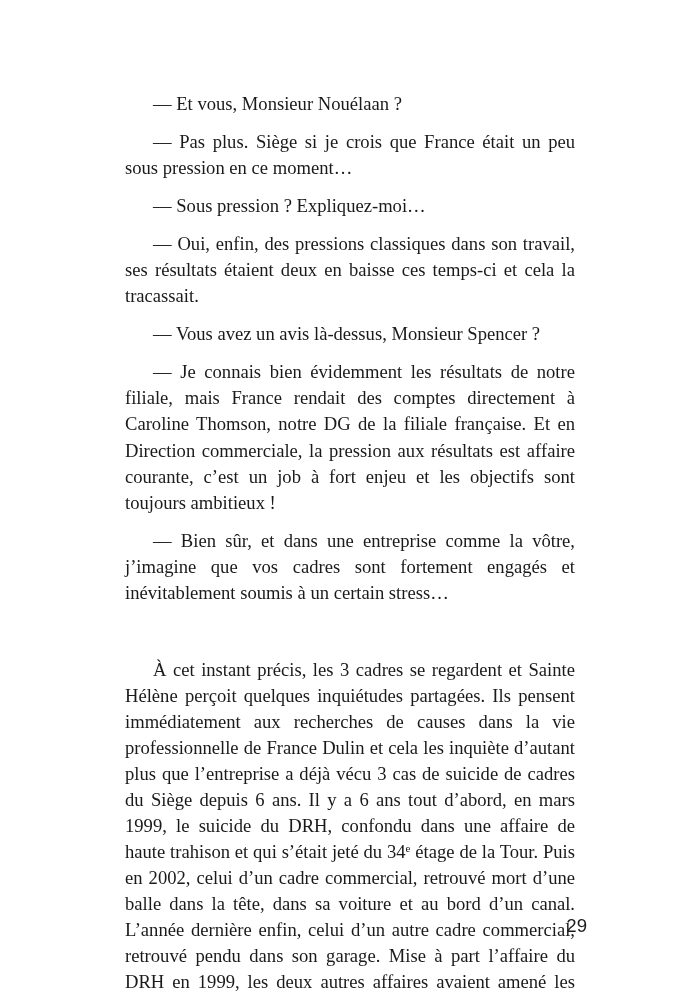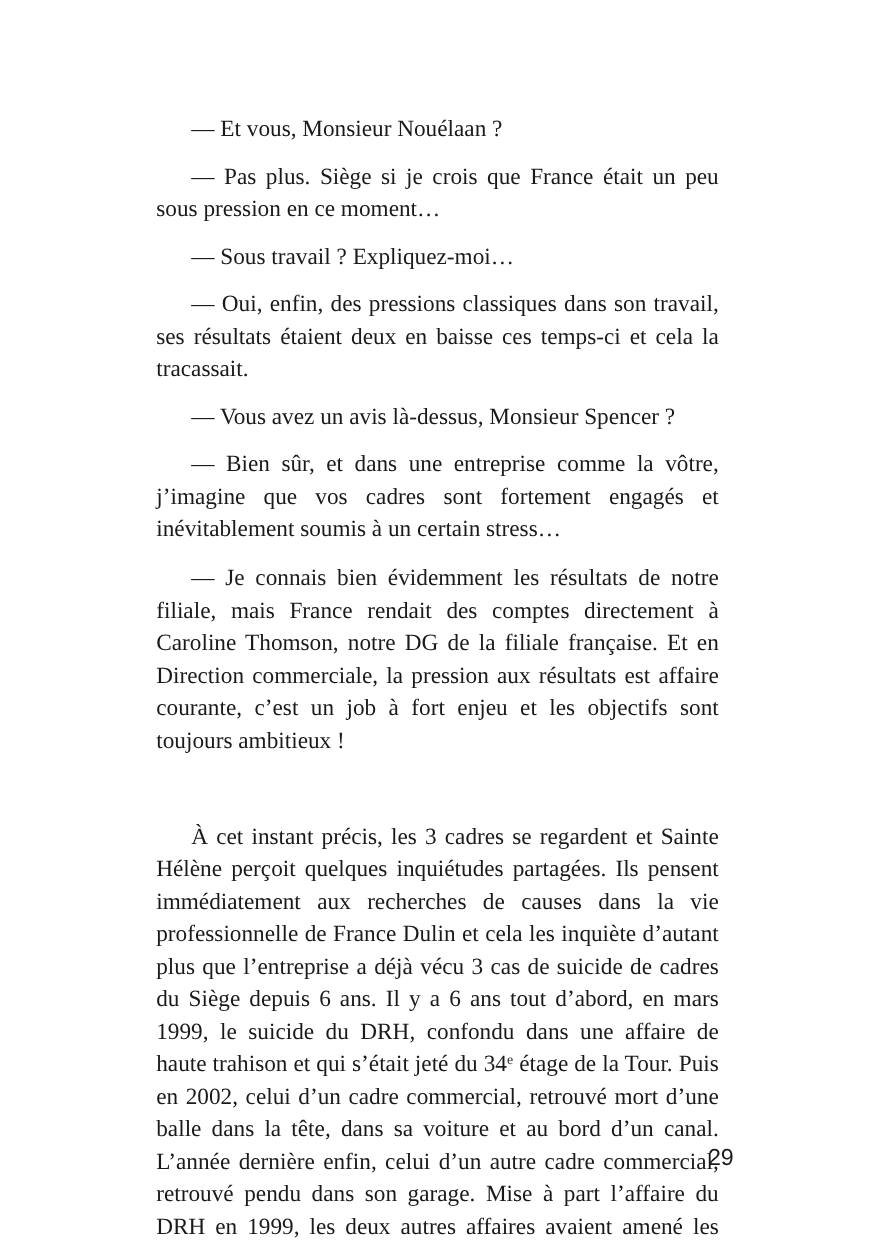--- a/index.html
+++ b/index.html
@@ -42,24 +42,24 @@
       color: #1a1a1a;
     }
     sup { font-size: 0.6em; line-height: 0; vertical-align: 0.55em; }
   </style>
 </head>
 <body>
 
 <div class="page">
   <p class="para">— Et vous, Monsieur Nouélaan ?</p>
   <p class="para">— Pas plus. Siège si je crois que France était un peu sous pression en ce moment…</p>
-  <p class="para">— Sous travail ? Expliquez-moi…</p>
+  <p class="para">— Sous pression ? Expliquez-moi…</p>
   <p class="para">— Oui, enfin, des pressions classiques dans son travail, ses résultats étaient deux en baisse ces temps-ci et cela la tracassait.</p>
   <p class="para">— Vous avez un avis là-dessus, Monsieur Spencer ?</p>
+  <p class="para">— Je connais bien évidemment les résultats de notre filiale, mais France rendait des comptes directement à Caroline Thomson, notre DG de la filiale française. Et en Direction commerciale, la pression aux résultats est affaire courante, c’est un job à fort enjeu et les objectifs sont toujours ambitieux !</p>
   <p class="para">— Bien sûr, et dans une entreprise comme la vôtre, j’imagine que vos cadres sont fortement engagés et inévitablement soumis à un certain stress…</p>
-  <p class="para">— Je connais bien évidemment les résultats de notre filiale, mais France rendait des comptes directement à Caroline Thomson, notre DG de la filiale française. Et en Direction commerciale, la pression aux résultats est affaire courante, c’est un job à fort enjeu et les objectifs sont toujours ambitieux !</p>
 
   <div class="gap"></div>
 
   <p class="para"><span>À cet instant précis, les 3 cadres se regardent et Sainte Hélène perçoit quelques inquiétudes partagées. Ils pensent immédiatement aux recherches de causes dans la vie professionnelle de France Dulin et cela les inquiète d’autant plus que l’entreprise a déjà vécu 3 cas de suicide de cadres du Siège depuis 6 ans. Il y a 6 ans tout d’abord, en mars 1999, le suicide du DRH, confondu dans une affaire de haute trahison et qui s’était jeté du 34</span><sup>e</sup><span> étage de la Tour. Puis en 2002, celui d’un cadre commercial, retrouvé mort d’une balle dans la tête, dans sa voiture et au bord d’un canal. L’année dernière enfin, celui d’un autre cadre commercial, retrouvé pendu dans son garage. Mise à part l’affaire du DRH en 1999, les deux autres affaires avaient amené les enquêteurs à déterminer une cause multifactorielle, comme dirait le lieutenant Sainte Hélène. Mais cette succession de suicides, tous plus ou moins liés au travail, ne peut que ternir l’image du Groupe EURO CLEAN, ils le savent bien et, au-delà du drame humain, ils pensent bien évidemment au risque d’image, réaction inévitable comme dans toute entreprise. Si Sainte Hélène a perçu cette inquiétude partagée, il a aussi observé une attitude et une posture très différentes chez ces</span></p>
 </div>
 
 <div class="page-number">29</div>
 
 </body></html>

